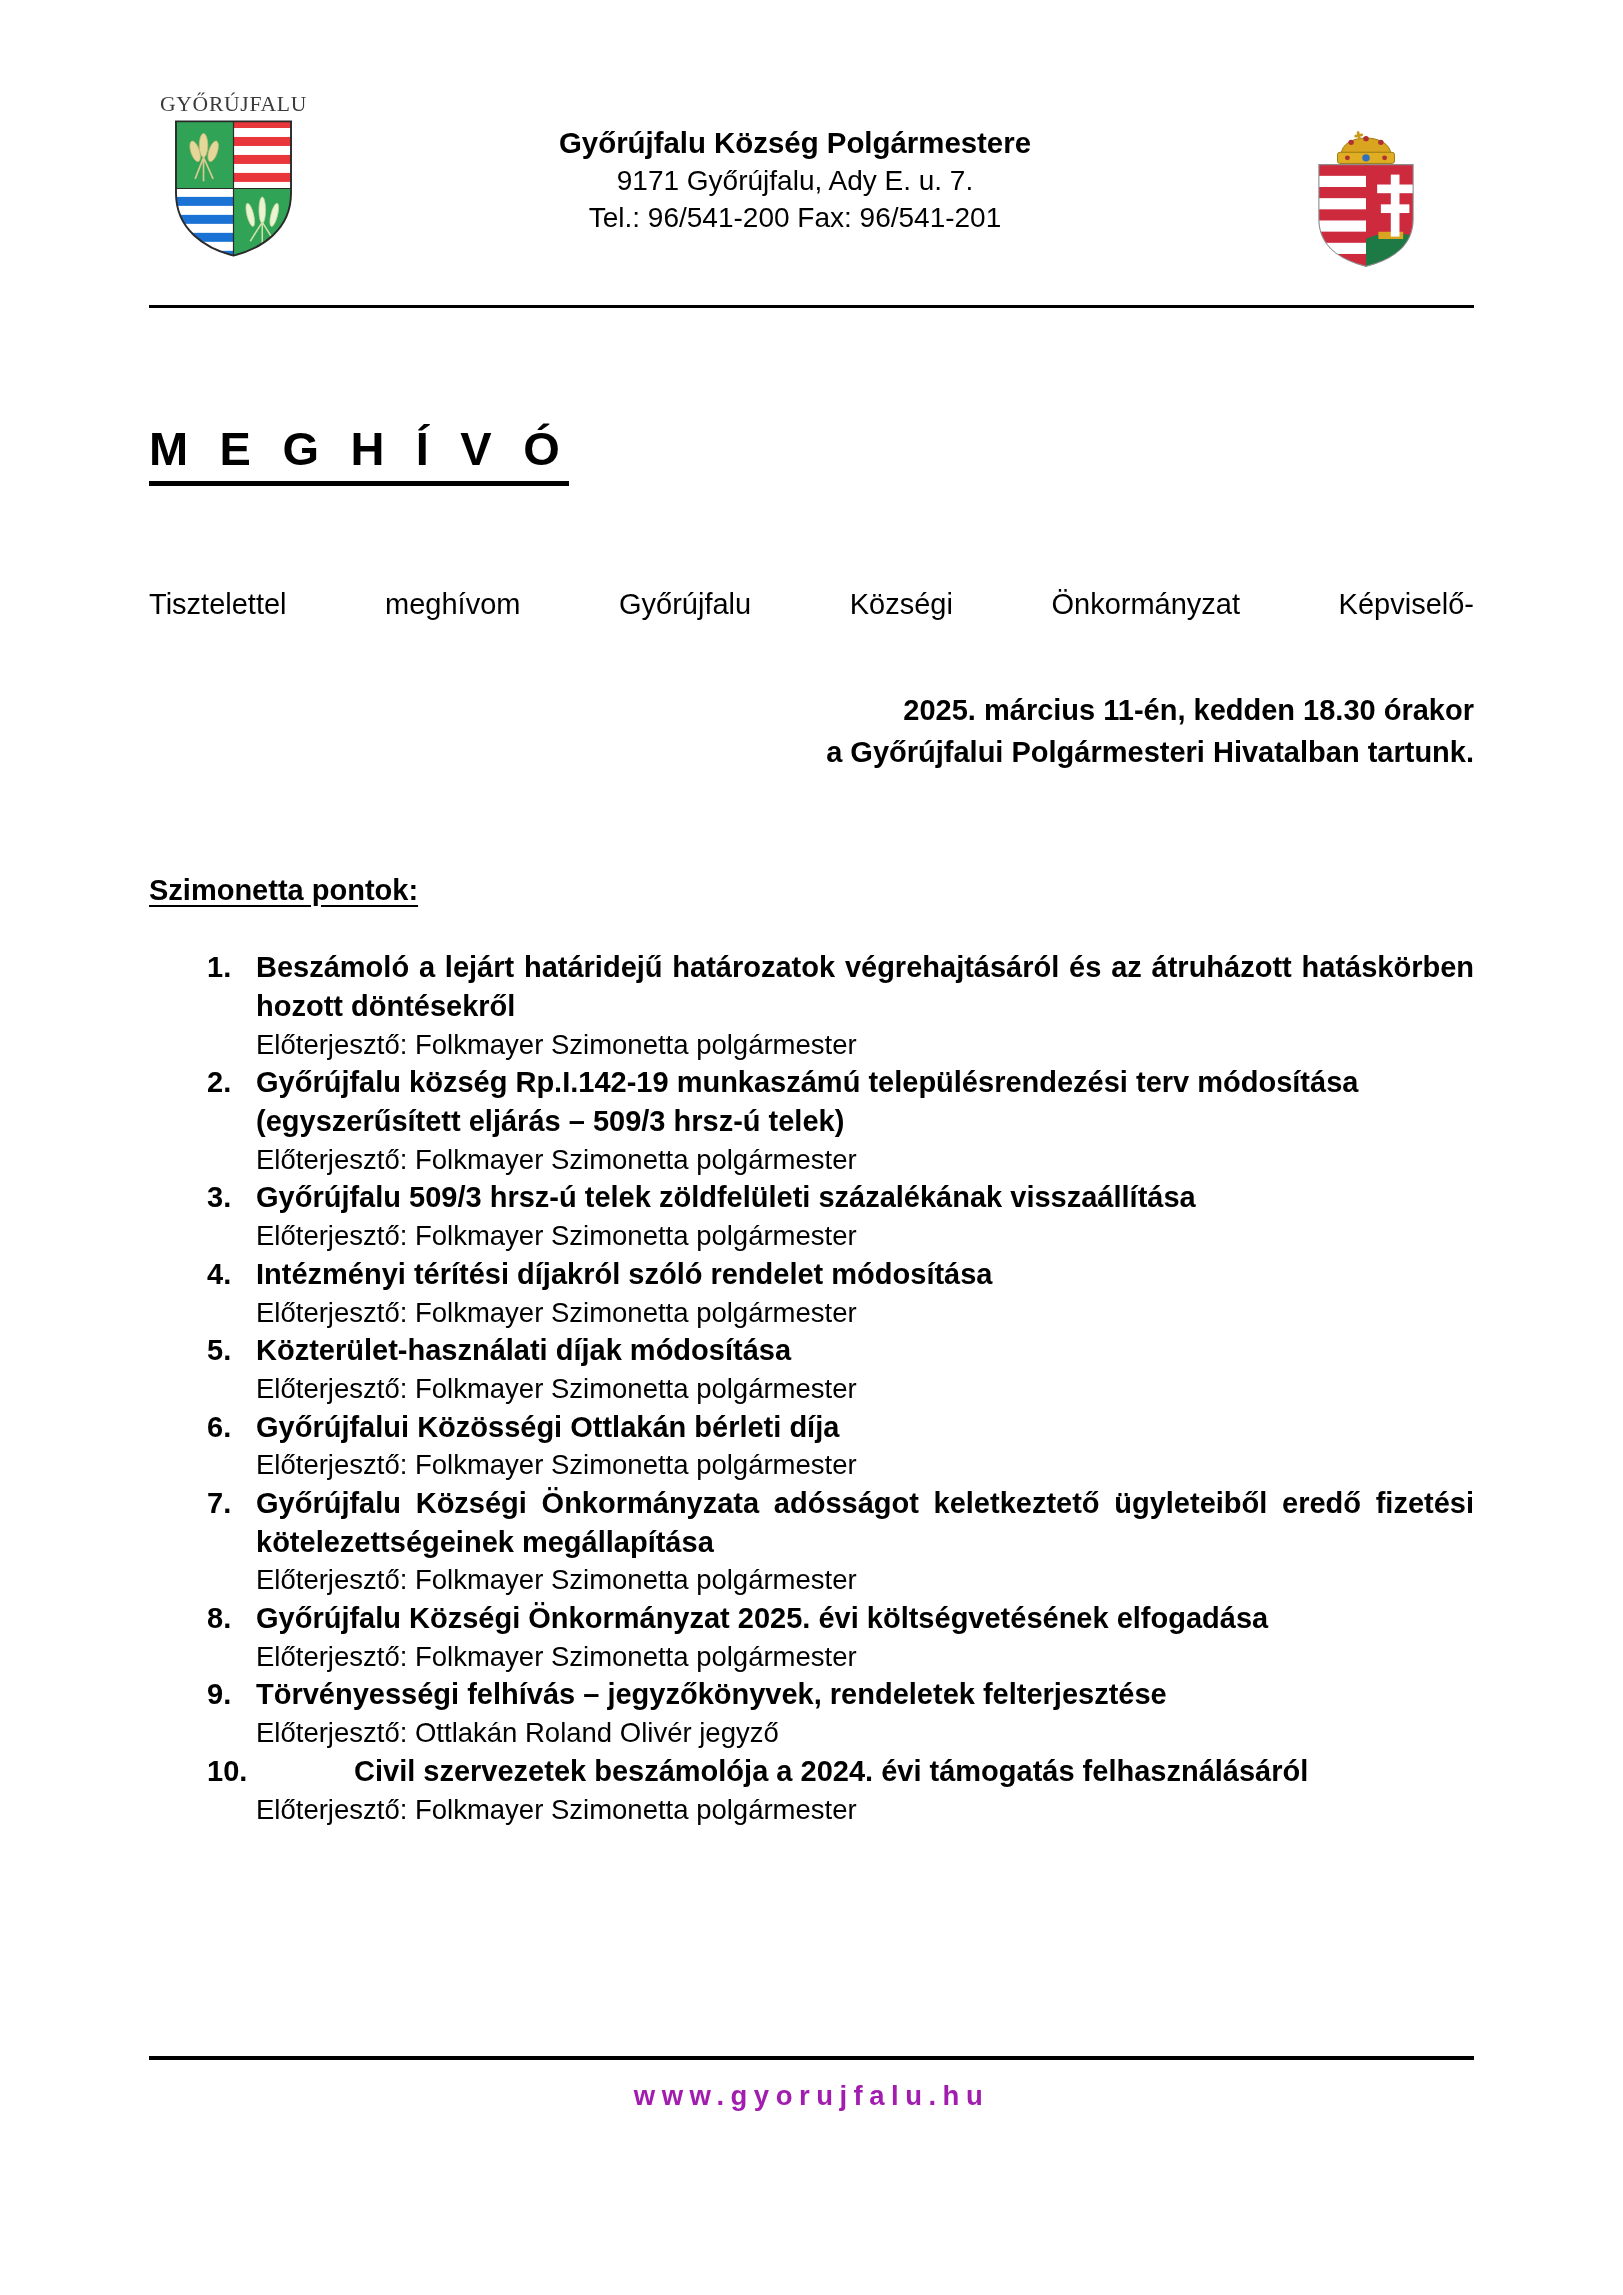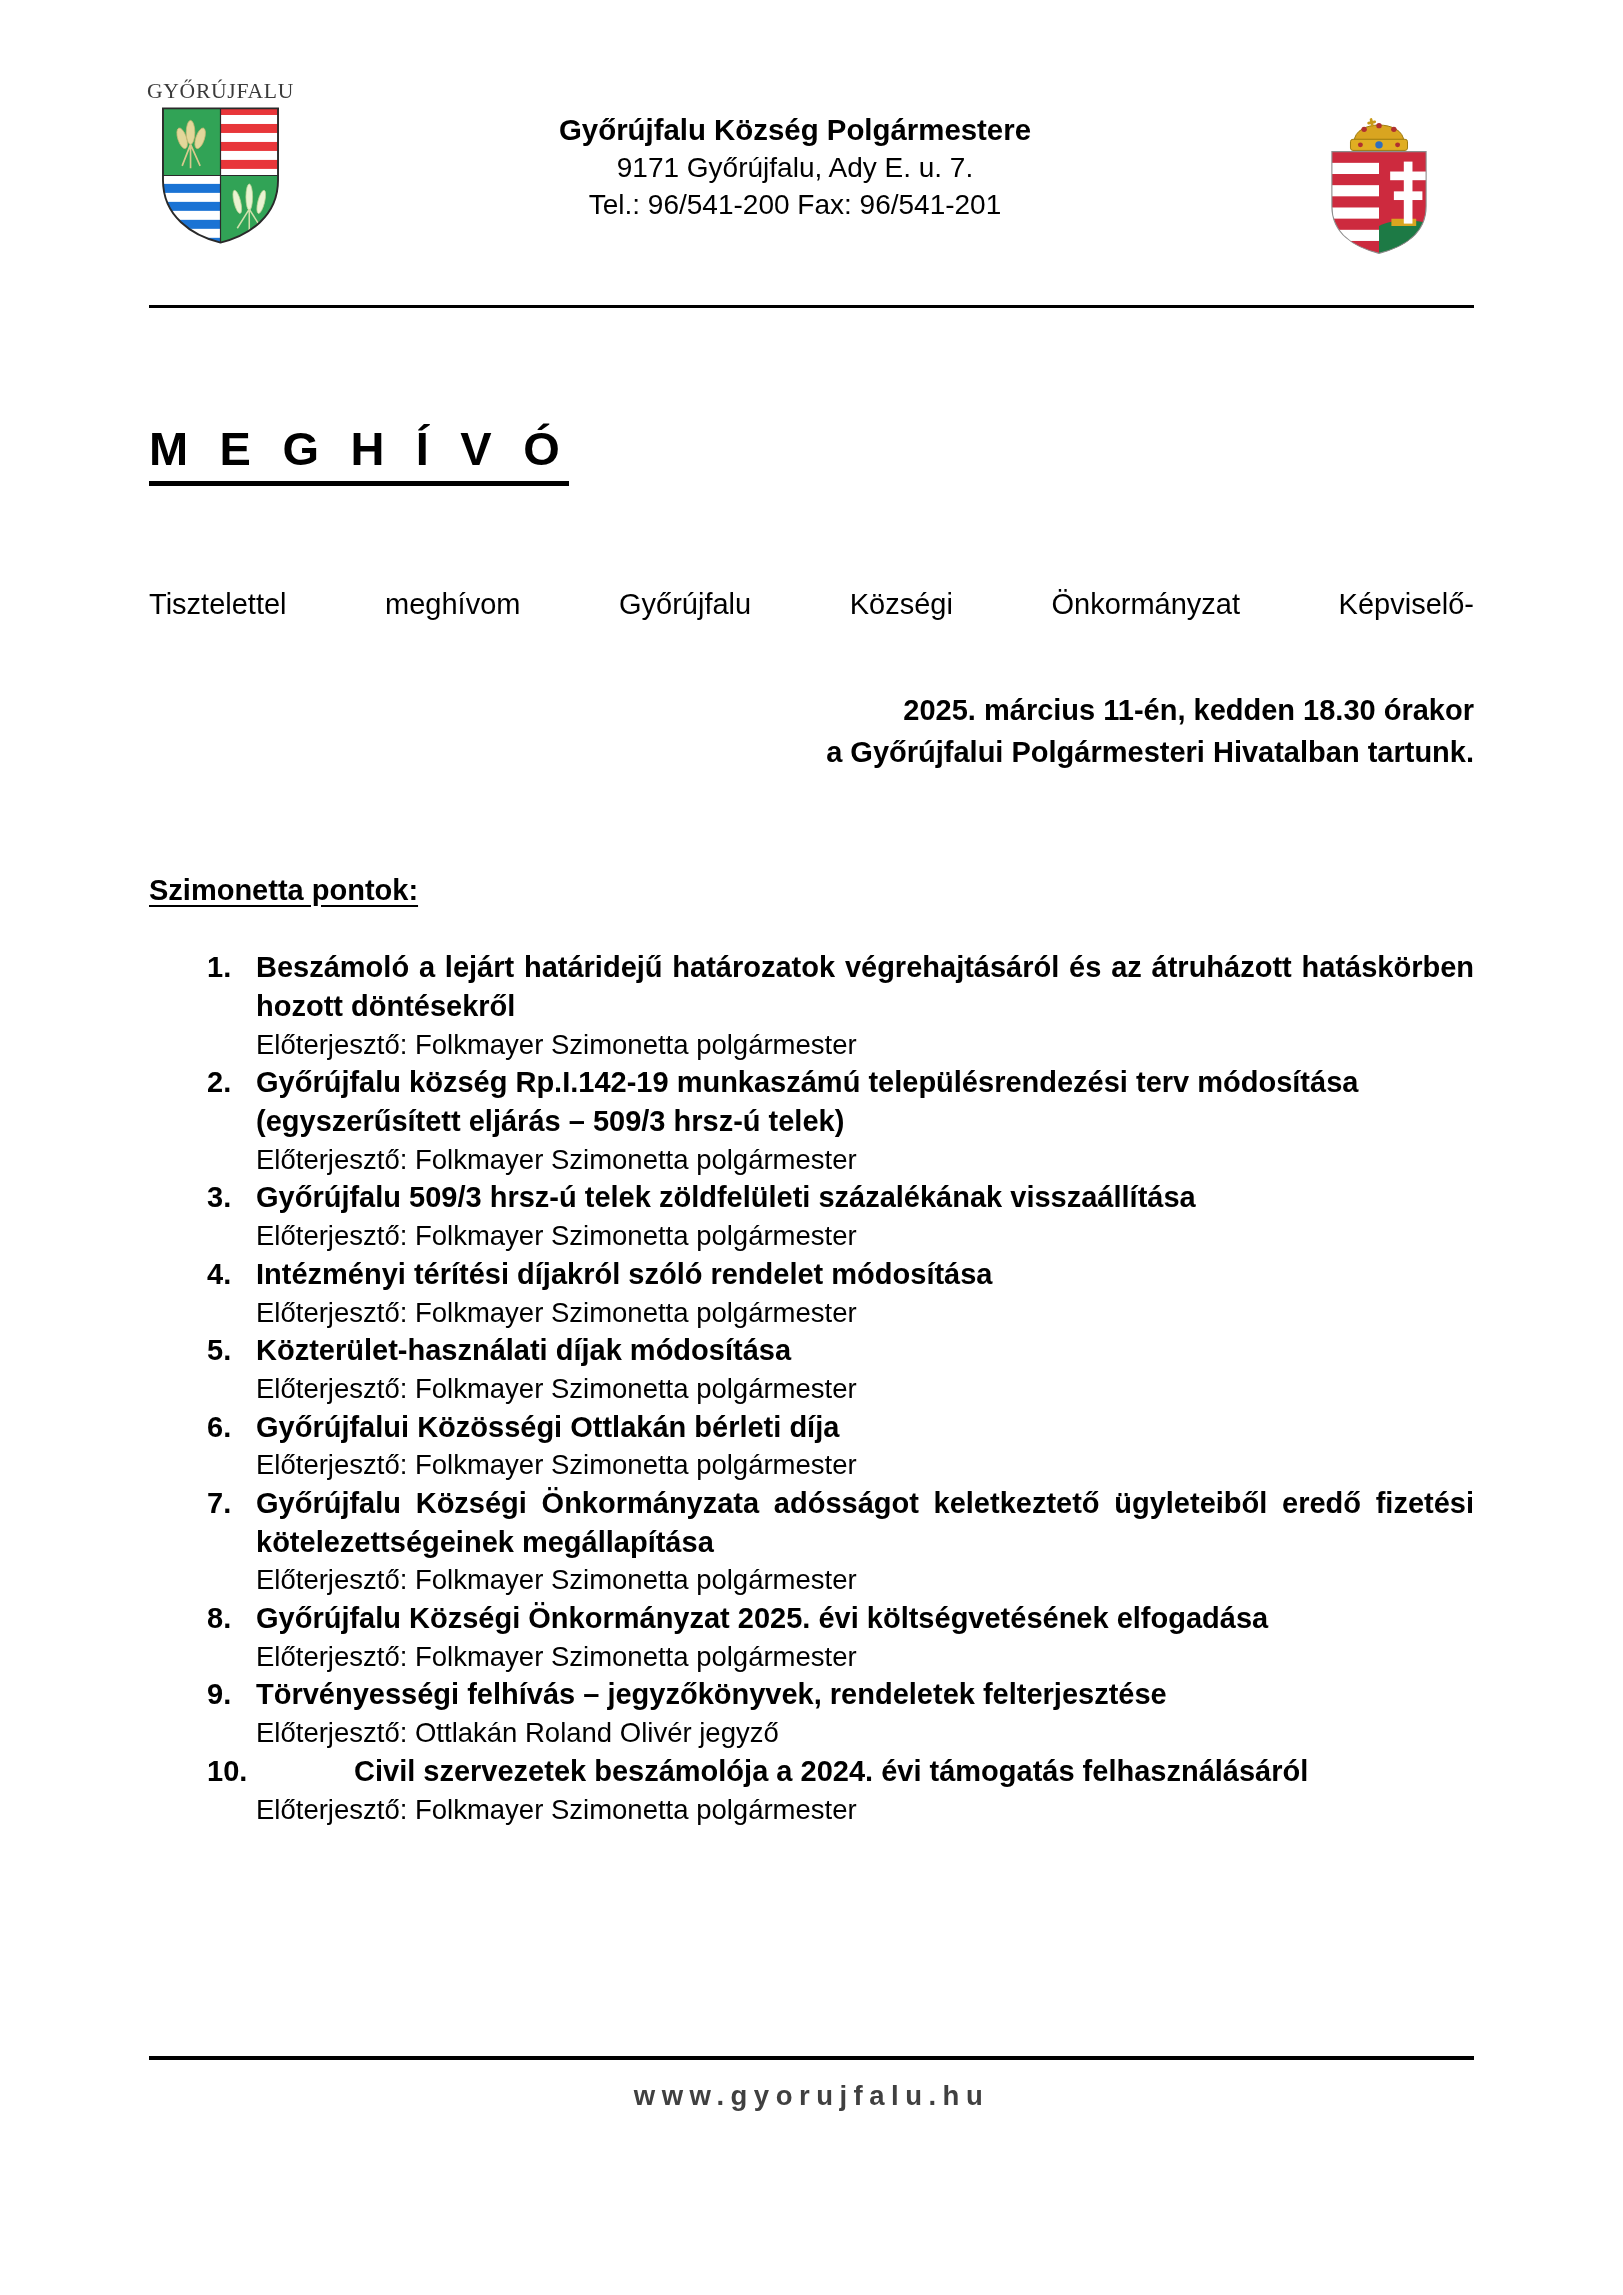--- a/index.html
+++ b/index.html
@@ -13,21 +13,21 @@
     font-family: "Liberation Sans", sans-serif;
     color: #000000;
     -webkit-font-smoothing: antialiased;
   }
 
   .page {
     position: relative;
     width: 1590px;
     height: 2295px;
     box-sizing: border-box;
-    padding: 0;
+    padding: 13px;
     overflow: hidden;
   }
 
   
   .letterhead {
     position: relative;
     height: 216px;
     padding-top: 75px;
     box-sizing: border-box;
   }
@@ -393,17 +393,17 @@
         <div class="agenda-title"><span class="firstindent"></span><span>Civil szervezetek beszámolója a 2024. évi támogatás felhasználásáról</span></div>
         <div class="agenda-presenter">Előterjesztő: Folkmayer Szimonetta polgármester</div>
       </div>
 
     </div>
   </div>
 
   <div class="rule-bottom"></div>
 
   <div class="footer">
-    <span class="footer-url" style="color: #404040;">www.gyorujfalu.hu</span>
+    <span class="footer-url" style="color: #a21caf;">www.gyorujfalu.hu</span>
   </div>
 
 </div>
 
 
 </body></html>

